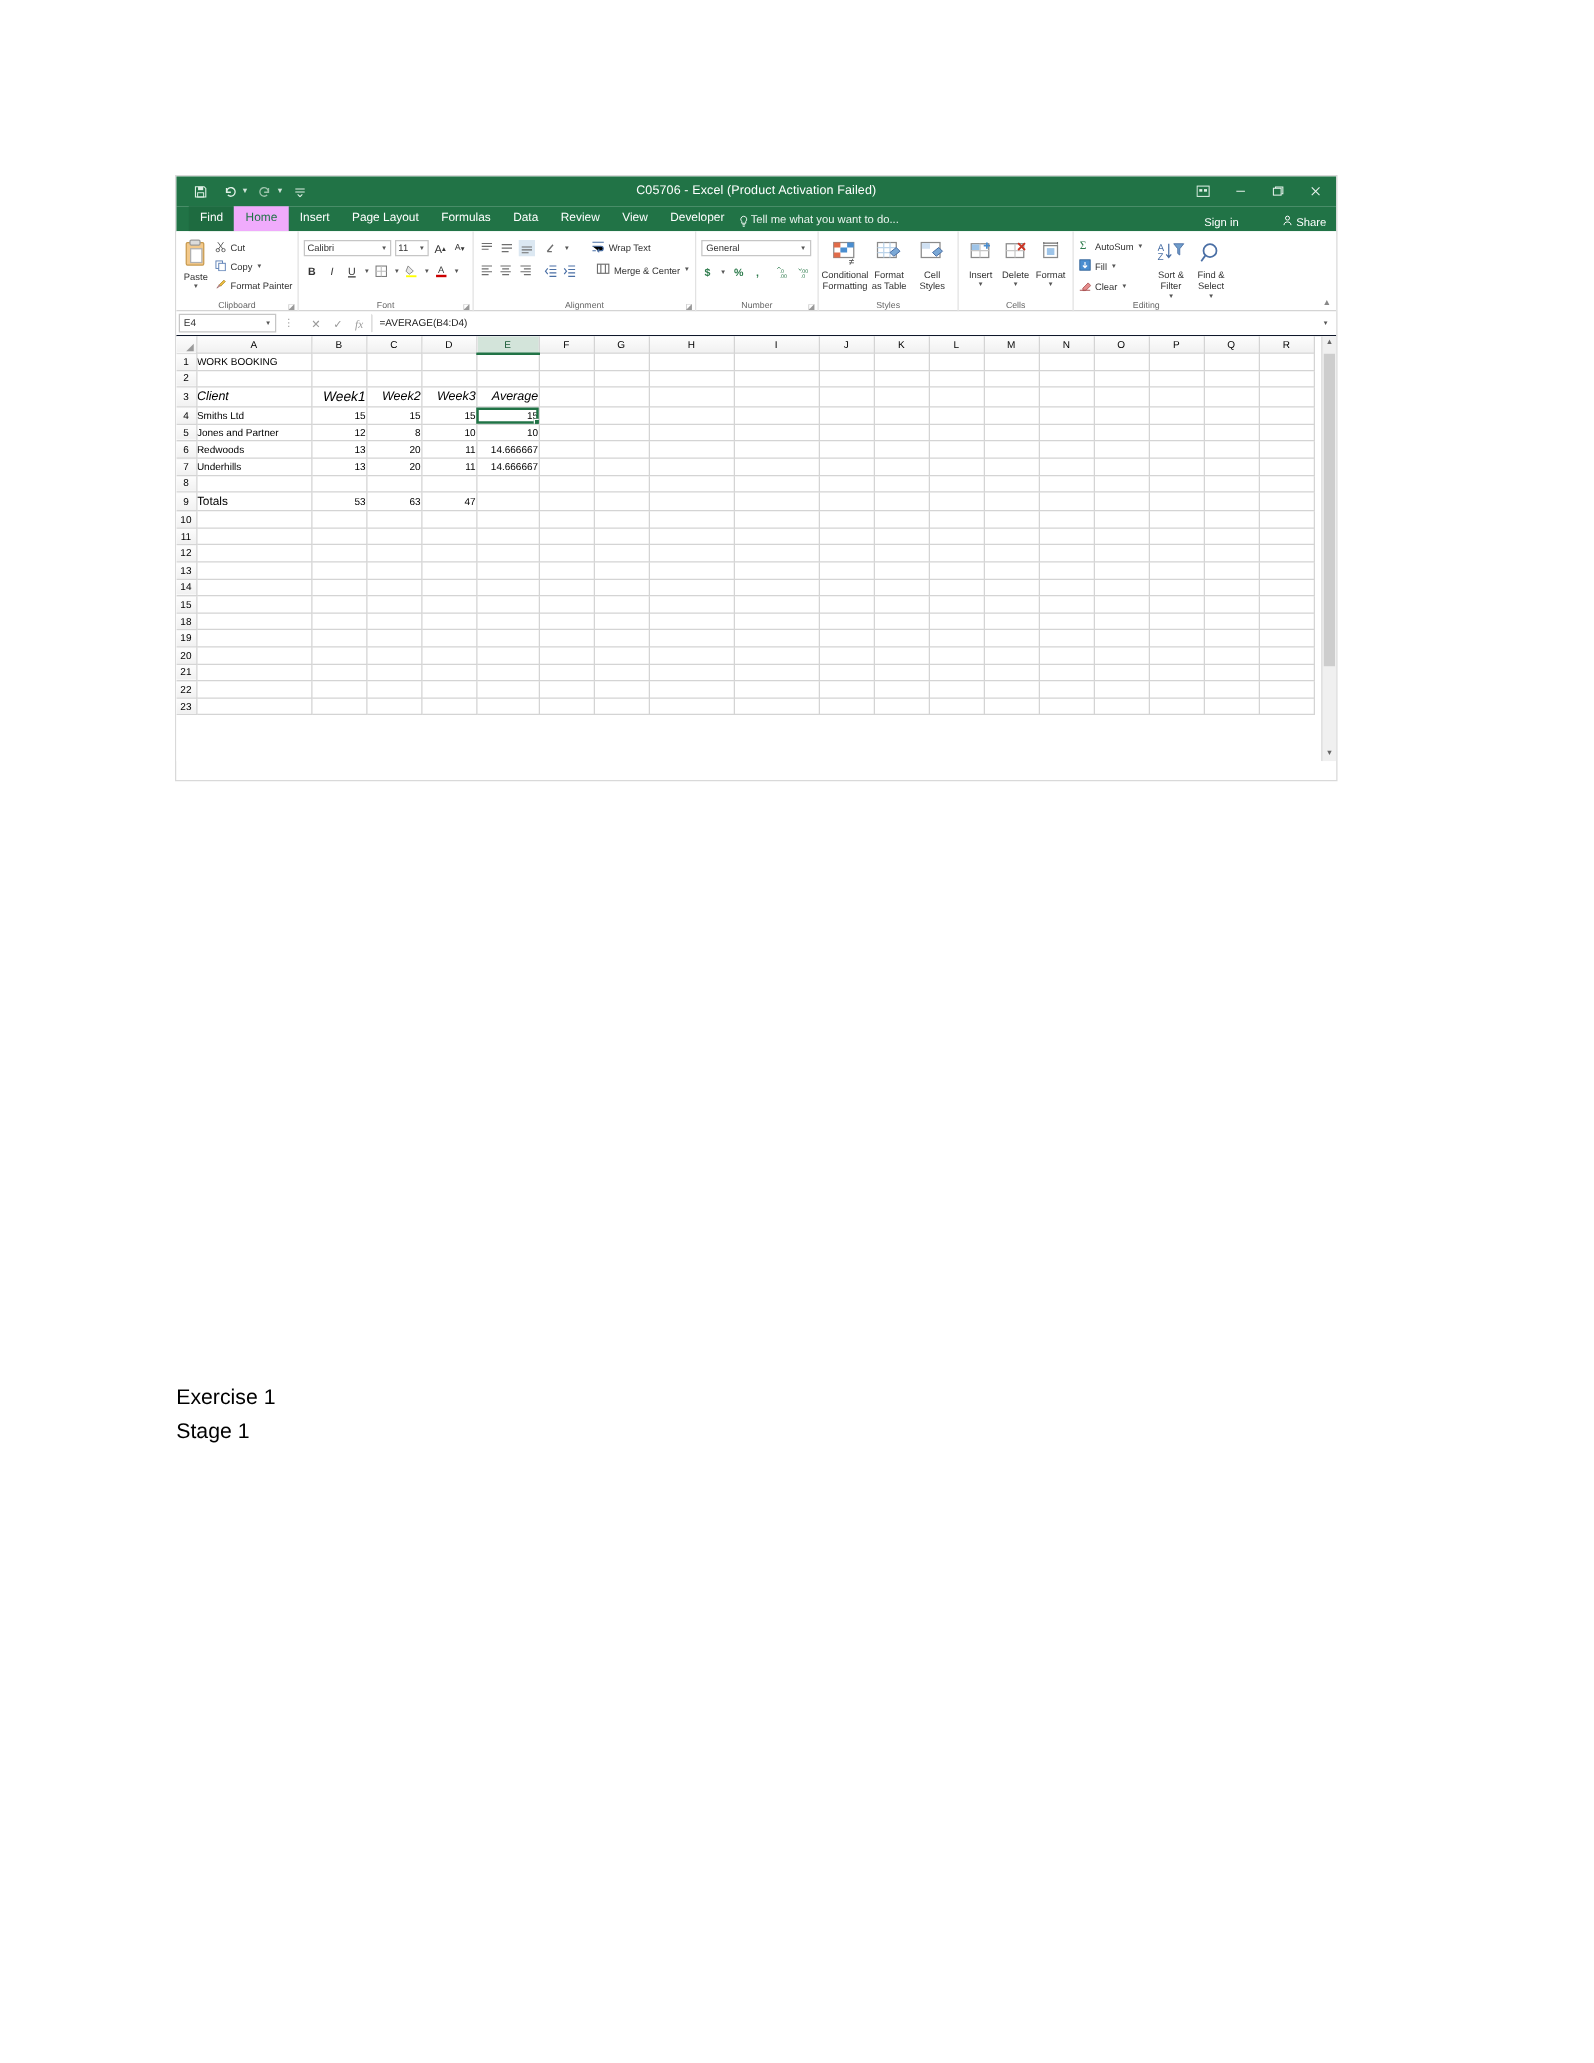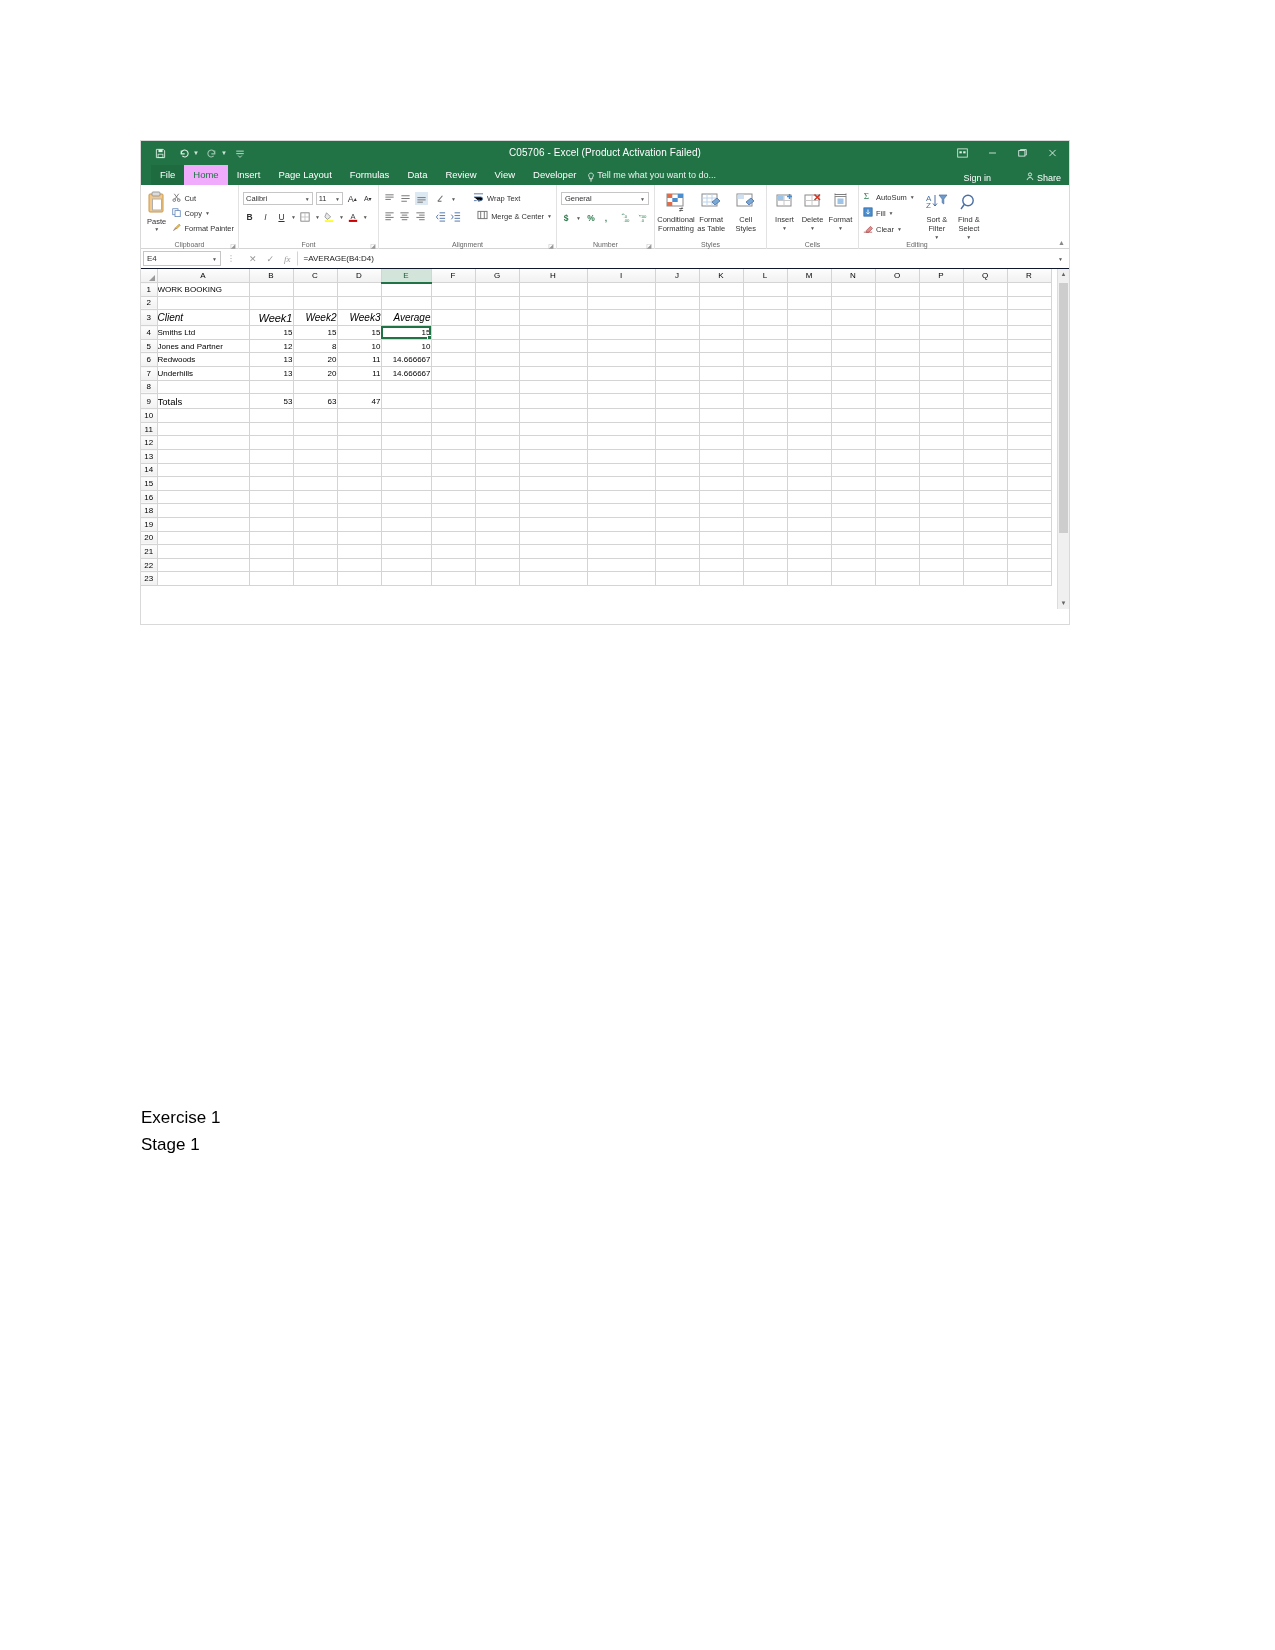--- a/index.html
+++ b/index.html
@@ -290,21 +290,21 @@
         </div>
         <div class="winbtn">
           <svg width="11" height="10" viewBox="0 0 16 14">
               <path d="M3.5 2.5l9 9M12.5 2.5l-9 9" stroke="#e9f3ee" stroke-width="1.3"></path>
             </svg>
         </div>
       </div>
     </div>
 
     <div class="ribbon-tabs">
-      <div class="rtab file">File</div>
+      <div class="rtab file">Find</div>
       <div class="rtab active">Home</div>
       <div class="rtab">Insert</div>
       <div class="rtab">Page Layout</div>
       <div class="rtab">Formulas</div>
       <div class="rtab">Data</div>
       <div class="rtab">Review</div>
       <div class="rtab">View</div>
       <div class="rtab">Developer</div>
       <div class="tellme">
         <span class="bulb">
@@ -1039,41 +1039,20 @@
               <td class="cell"></td>
               <td class="cell"></td>
               <td class="cell"></td>
               <td class="cell"></td>
               <td class="cell"></td>
               <td class="cell"></td>
               <td class="cell"></td>
               <td class="cell"></td>
             </tr>
         <tr>
-              <td class="rowhead">16</td>
-              <td class="cell"></td>
-              <td class="cell"></td>
-              <td class="cell"></td>
-              <td class="cell"></td>
-              <td class="cell"></td>
-              <td class="cell"></td>
-              <td class="cell"></td>
-              <td class="cell"></td>
-              <td class="cell"></td>
-              <td class="cell"></td>
-              <td class="cell"></td>
-              <td class="cell"></td>
-              <td class="cell"></td>
-              <td class="cell"></td>
-              <td class="cell"></td>
-              <td class="cell"></td>
-              <td class="cell"></td>
-              <td class="cell"></td>
-            </tr>
-        <tr>
               <td class="rowhead">18</td>
               <td class="cell"></td>
               <td class="cell"></td>
               <td class="cell"></td>
               <td class="cell"></td>
               <td class="cell"></td>
               <td class="cell"></td>
               <td class="cell"></td>
               <td class="cell"></td>
               <td class="cell"></td>

